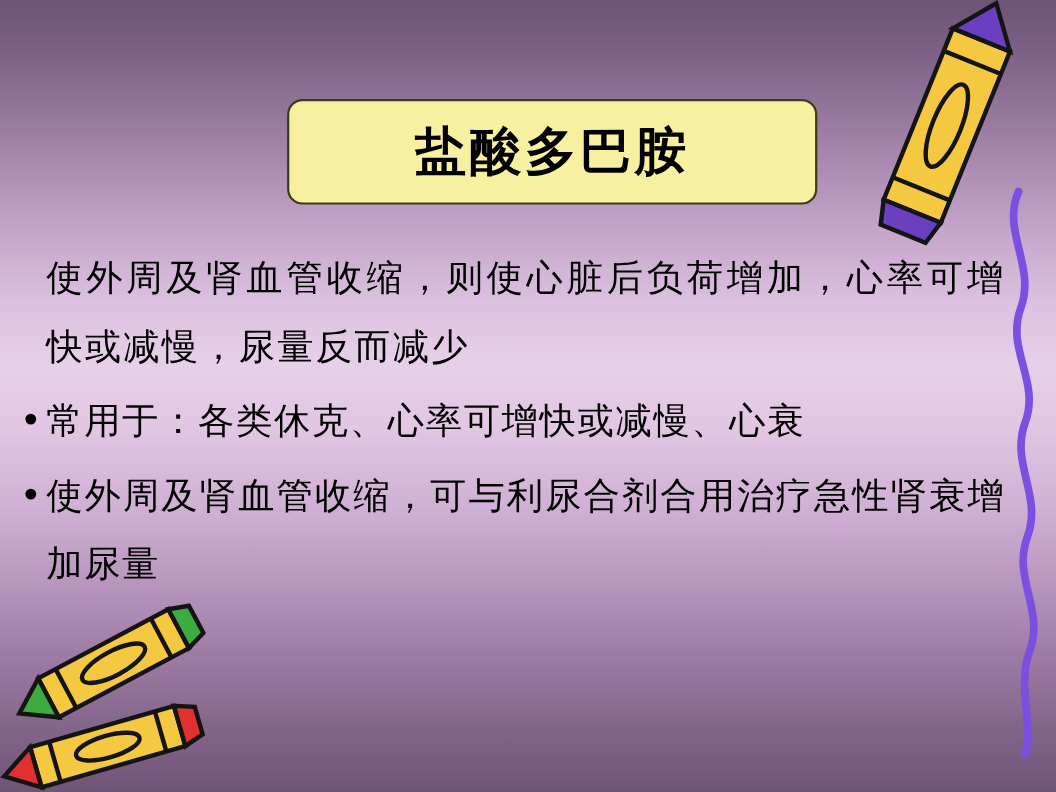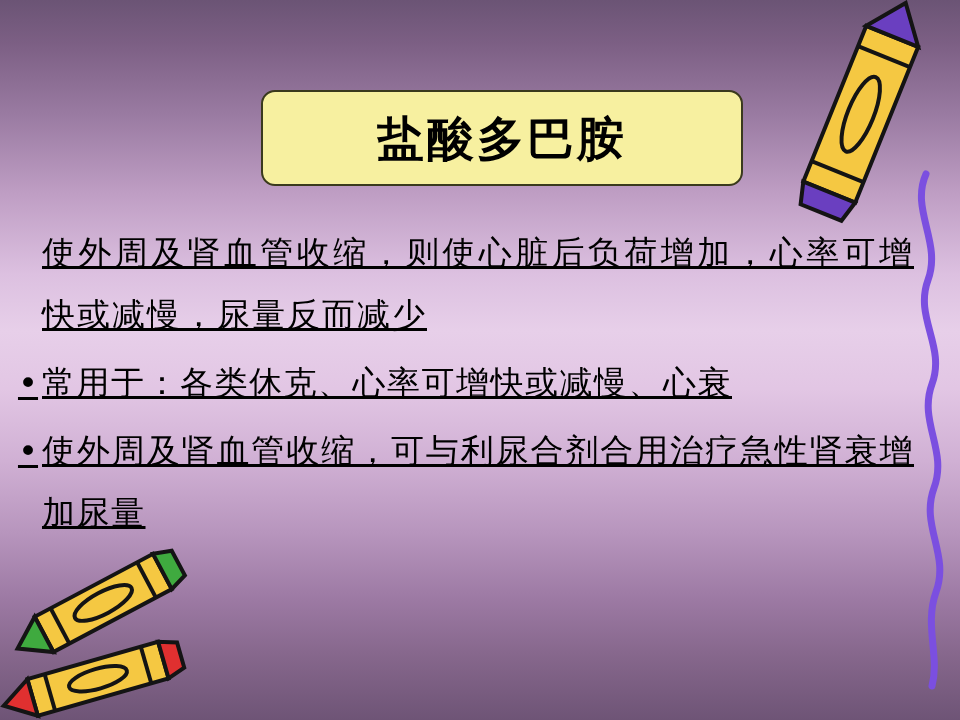--- a/index.html
+++ b/index.html
@@ -58,21 +58,20 @@
     letter-spacing: 3px;
     line-height: 1;
   }
 
   
   #body-text {
     position: absolute;
     left: 14px;
     top: 222px;
     width: 900px;
-    text-decoration: underline;
   }
   .para {
     display: flex;
     align-items: flex-start;
     margin: 0 0 6px 0;
   }
   .bullet {
     width: 28px;
     flex: 0 0 28px;
     font-size: 34px;

